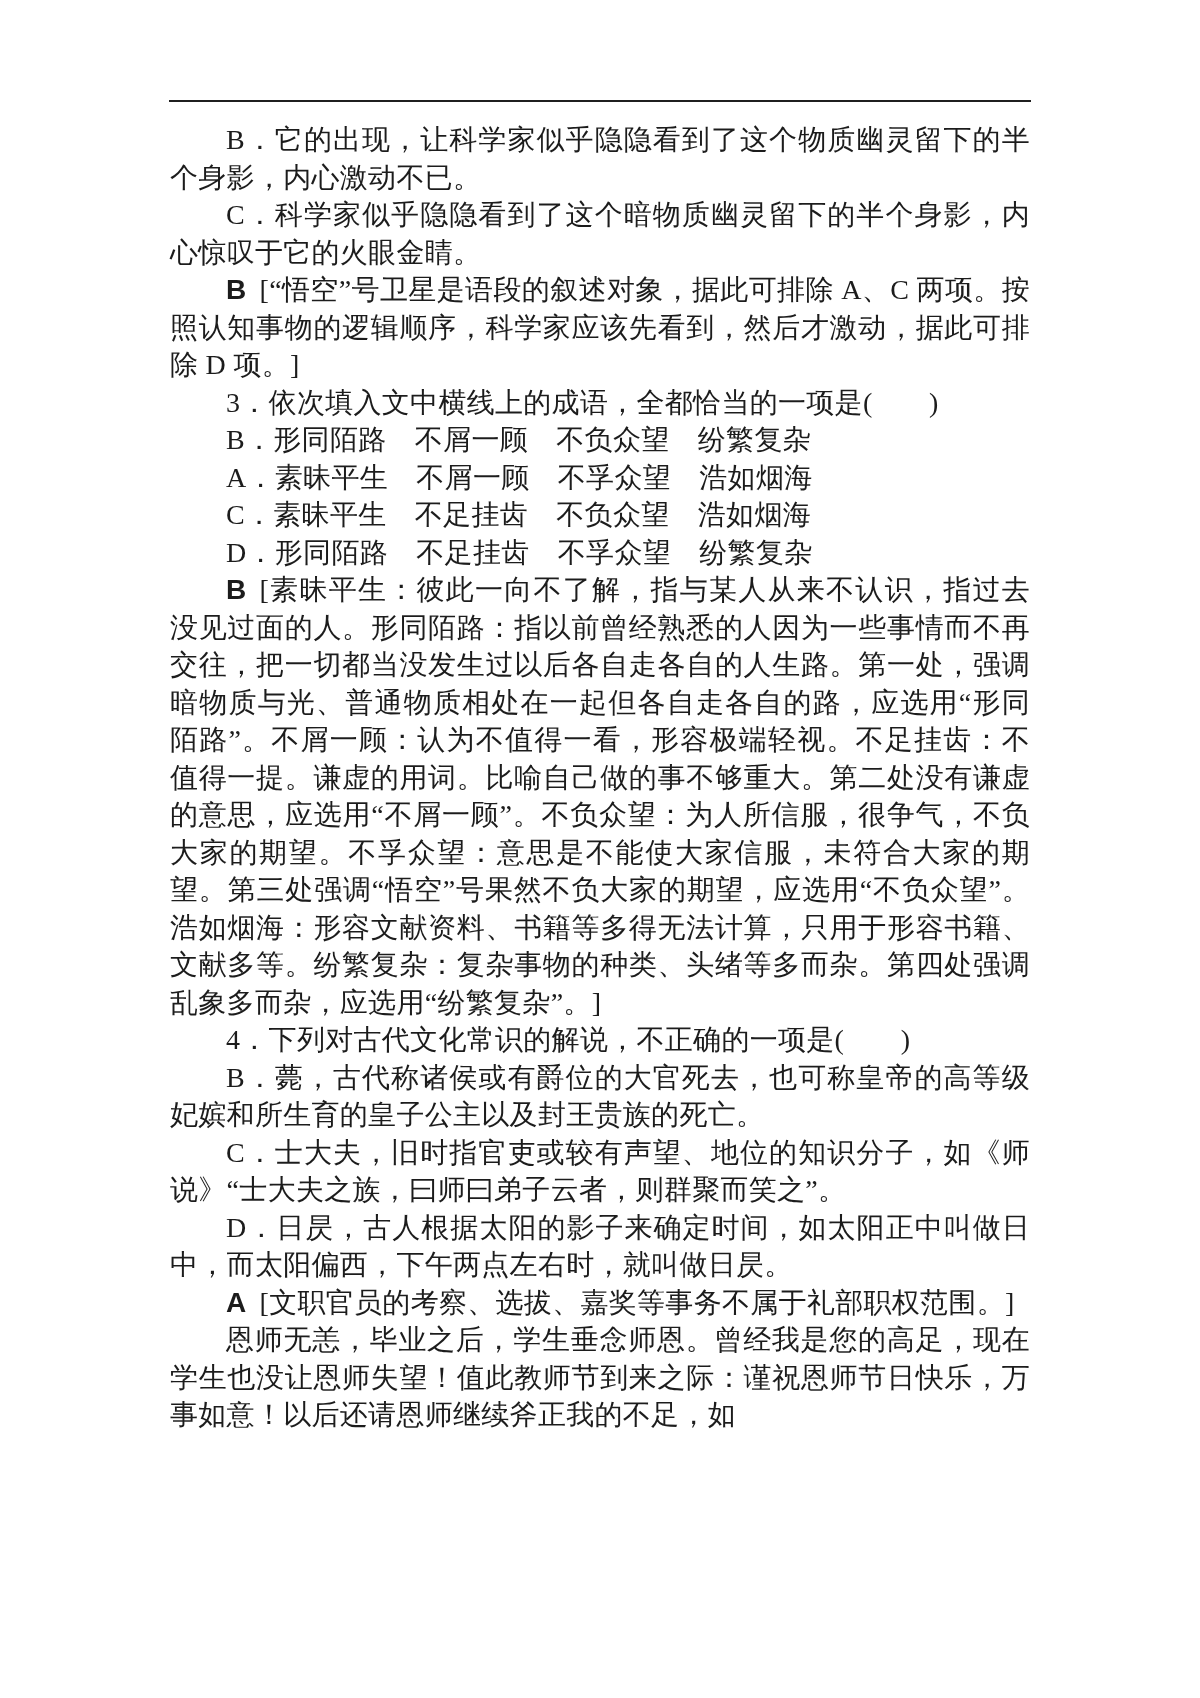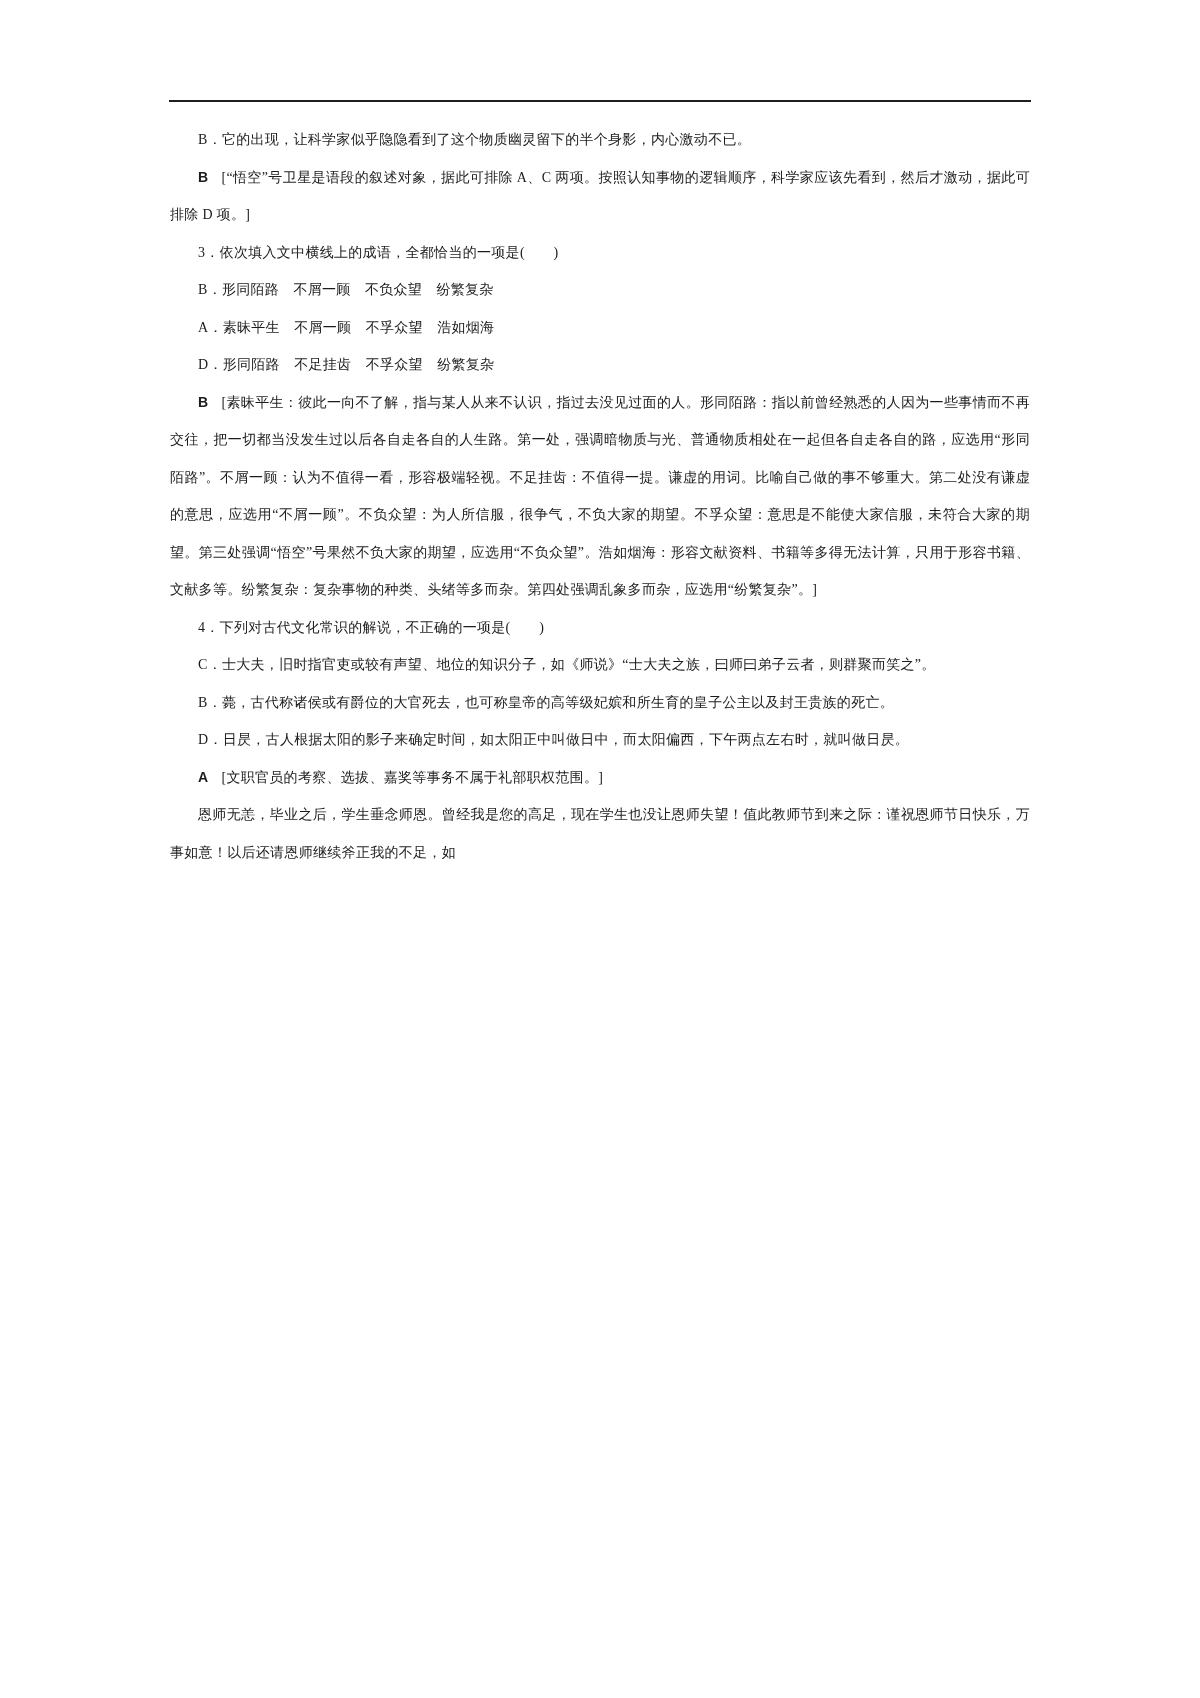--- a/index.html
+++ b/index.html
@@ -22,21 +22,21 @@
     left: 169px;
     width: 862px;
     height: 2px;
     background: #1f1f1f;
   }
   .content {
     position: absolute;
     top: 121px;
     left: 170px;
     width: 860px;
-    font-size: 14px;
+    font-size: 28px;
     line-height: 37.5px;
     text-align: justify;
     letter-spacing: 0.3px;
   }
   .para {
     margin: 0;
     padding: 0;
     text-indent: 2em;
     word-break: break-all;
   }
@@ -50,41 +50,43 @@
 </head>
 <body>
 
 <div class="page">
   <div class="top-rule"></div>
 
   <div class="content">
 
     <p class="para"><span>B．它的出现，让科学家似乎隐隐看到了这个物质幽灵留下的半个身影，内心激动不已。</span></p>
 
+    <p class="para"><span>C．科学家似乎隐隐看到了这个暗物质幽灵留下的半个身影，内心惊叹于它的火眼金睛。</span></p>
 
 
     <p class="para"><b class="ans-letter">B</b><span>[“悟空”号卫星是语段的叙述对象，据此可排除 A、C 两项。按照认知事物的逻辑顺序，科学家应该先看到，然后才激动，据此可排除 D 项。]</span></p>
 
     <p class="para"><span>3．依次填入文中横线上的成语，全都恰当的一项是(　　)</span></p>
 
     <p class="para"><span>B．形同陌路　不屑一顾　不负众望　纷繁复杂</span></p>
 
     <p class="para"><span>A．素昧平生　不屑一顾　不孚众望　浩如烟海</span></p>
 
+    <p class="para"><span>C．素昧平生　不足挂齿　不负众望　浩如烟海</span></p>
 
     <p class="para"><span>D．形同陌路　不足挂齿　不孚众望　纷繁复杂</span></p>
 
     <p class="para"><b class="ans-letter">B</b><span>[素昧平生：彼此一向不了解，指与某人从来不认识，指过去没见过面的人。形同陌路：指以前曾经熟悉的人因为一些事情而不再交往，把一切都当没发生过以后各自走各自的人生路。第一处，强调暗物质与光、普通物质相处在一起但各自走各自的路，应选用“形同陌路”。不屑一顾：认为不值得一看，形容极端轻视。不足挂齿：不值得一提。谦虚的用词。比喻自己做的事不够重大。第二处没有谦虚的意思，应选用“不屑一顾”。不负众望：为人所信服，很争气，不负大家的期望。不孚众望：意思是不能使大家信服，未符合大家的期望。第三处强调“悟空”号果然不负大家的期望，应选用“不负众望”。浩如烟海：形容文献资料、书籍等多得无法计算，只用于形容书籍、文献多等。纷繁复杂：复杂事物的种类、头绪等多而杂。第四处强调乱象多而杂，应选用“纷繁复杂”。]</span></p>
 
     <p class="para"><span>4．下列对古代文化常识的解说，不正确的一项是(　　)</span></p>
 
 
+    <p class="para"><span>B．薨，古代称诸侯或有爵位的大官死去，也可称皇帝的高等级妃嫔和所生育的皇子公主以及封王贵族的死亡。</span></p>
+
     <p class="para"><span>C．士大夫，旧时指官吏或较有声望、地位的知识分子，如《师说》“士大夫之族，曰师曰弟子云者，则群聚而笑之”。</span></p>
-
-    <p class="para"><span>B．薨，古代称诸侯或有爵位的大官死去，也可称皇帝的高等级妃嫔和所生育的皇子公主以及封王贵族的死亡。</span></p>
 
     <p class="para"><span>D．日昃，古人根据太阳的影子来确定时间，如太阳正中叫做日中，而太阳偏西，下午两点左右时，就叫做日昃。</span></p>
 
     <p class="para"><b class="ans-letter">A</b><span>[文职官员的考察、选拔、嘉奖等事务不属于礼部职权范围。]</span></p>
 
 
     <p class="para"><span>恩师无恙，毕业之后，学生垂念师恩。曾经我是您的高足，现在学生也没让恩师失望！值此教师节到来之际：谨祝恩师节日快乐，万事如意！以后还请恩师继续斧正我的不足，如</span></p>
 
   </div>
 </div>

